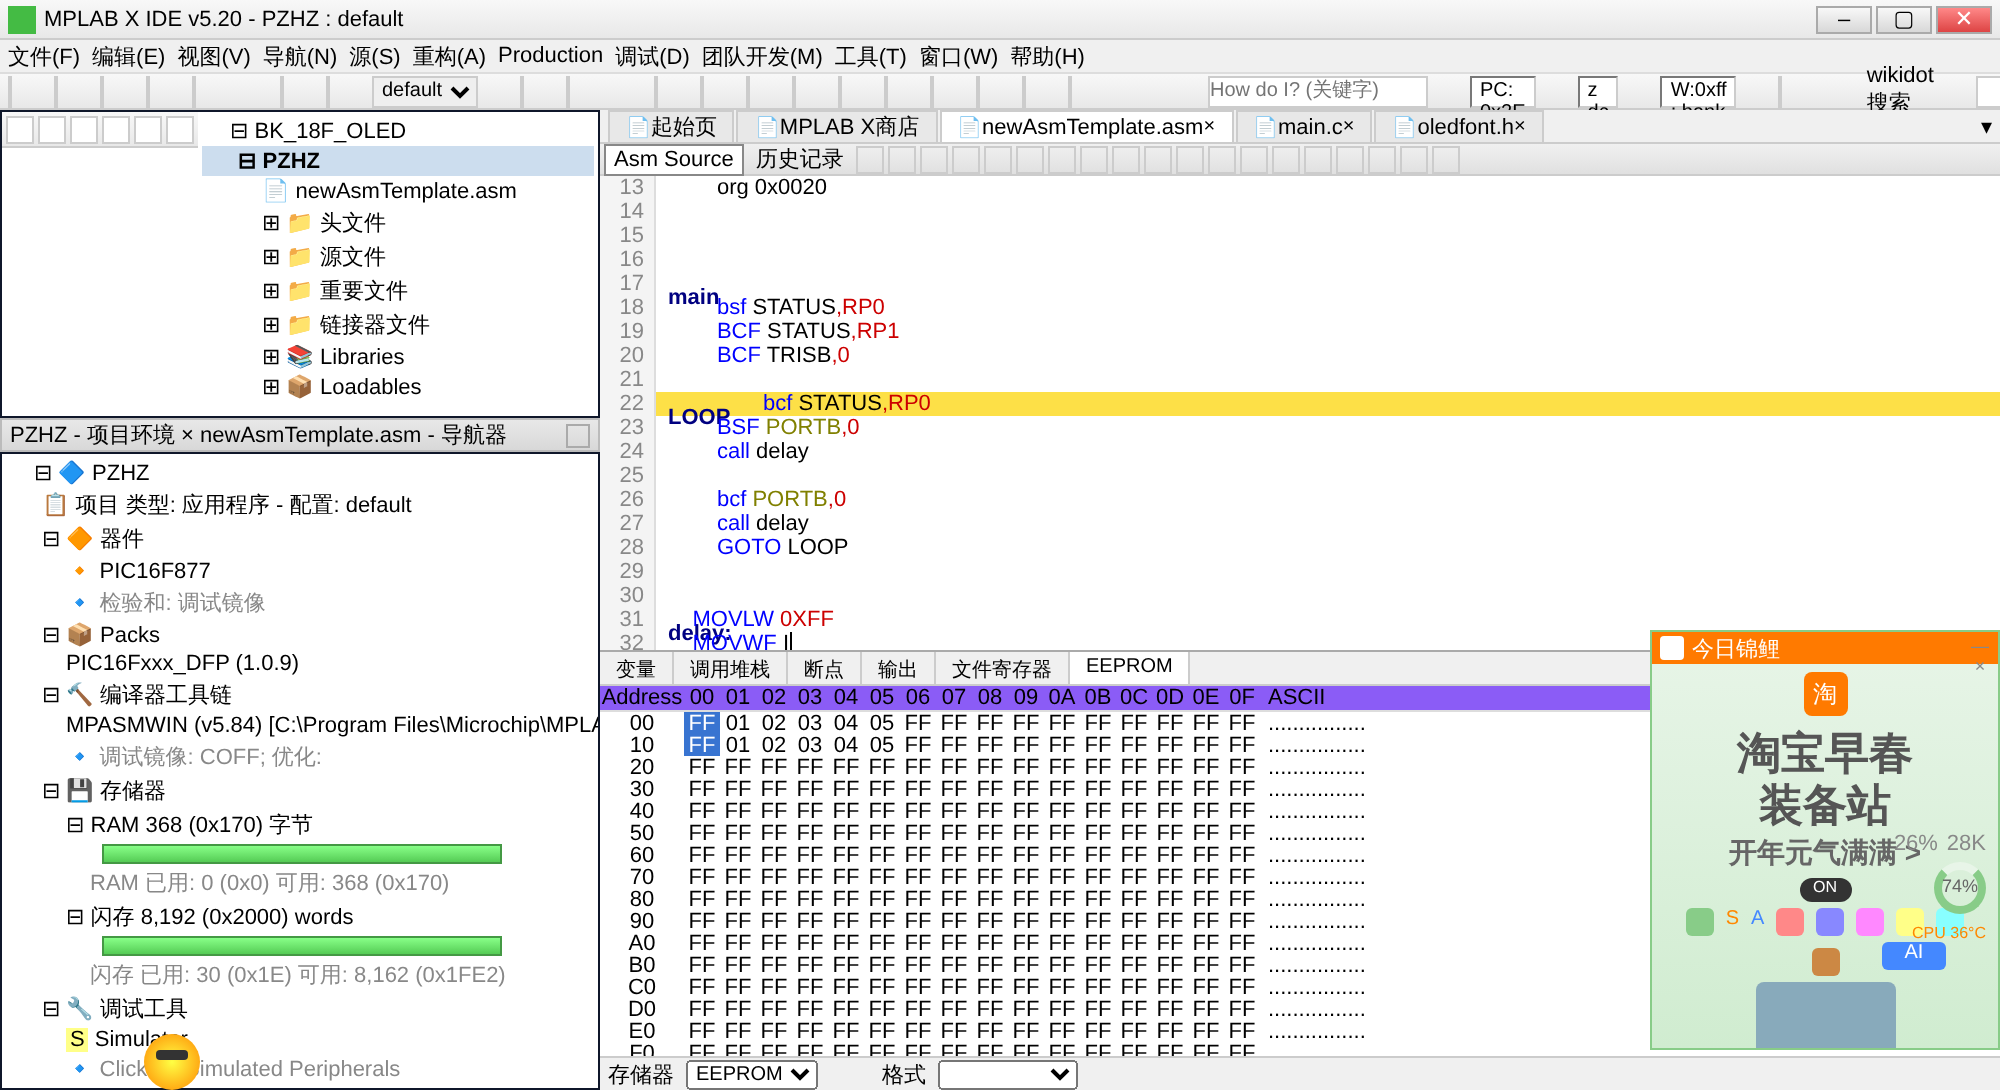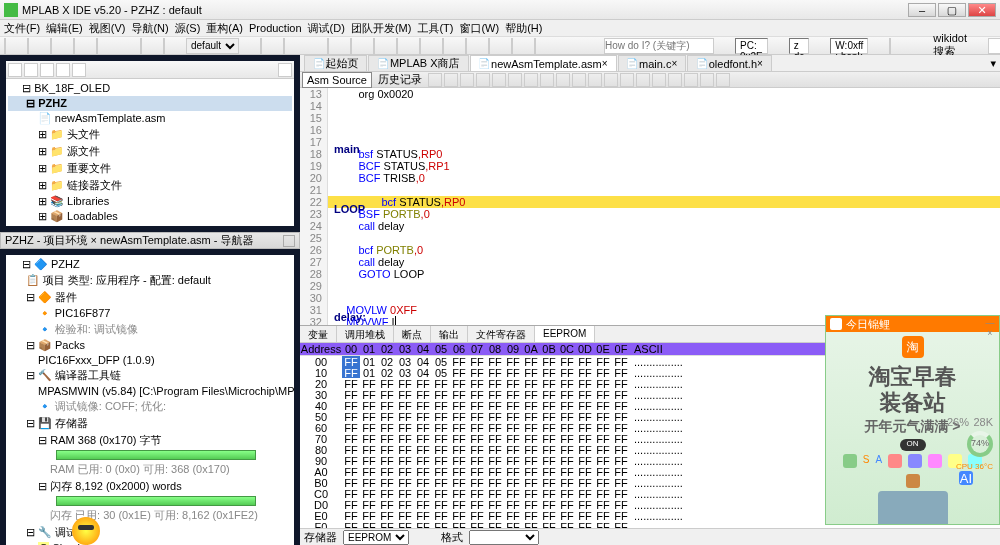--- a/index.html
+++ b/index.html
@@ -12,21 +12,21 @@
 .menubar { height:17px; background:#f0f0f0; border-bottom:1px solid #ddd; display:flex; align-items:center; padding:0 4px; gap:6px; }
 .menubar span { cursor:pointer; }
 .toolbar1 { height:18px; background:linear-gradient(#f8f8f8,#e8e8e8); border-bottom:1px solid #ccc; display:flex; align-items:center; padding:0 4px; gap:21px; }
 .tbtn { width:16px; height:16px; border:1px solid #ccc; background:#fff; display:inline-block; }
 .toolbar1 select, .toolbar1 input { height:16px; font-size:10px; border:1px solid #ccc; }
 .toolbar1 .combo { width:90px; }
 .statusbox { border:1px inset #ccc; padding:1px 4px; height:16px; background:#fff; font-size:10px; display:inline-block; }
 .main { display:flex; height:490px; }
 .leftcol { width:300px; display:flex; flex-direction:column; }
 .rightcol { flex:1; display:flex; flex-direction:column; }
-.panel { border:6px solid #0f172a; background:#fff; display:flex; flex-direction:column; }
+.panel { border:1px solid #0f172a; background:#fff; display:flex; }
 .pbtn { width:12px; height:12px; border:1px solid #aaa; }
 .tree { flex:1; overflow:auto; padding:2px; font-size:11px; }
 .tree .nd { padding:1px 0 1px 14px; white-space:nowrap; }
 .tree .i1 { padding-left:18px; } .tree .i2 { padding-left:30px; } .tree .i3 { padding-left:42px; }
 .tree .cc { color:#888; }
 .bar { height:10px; background:linear-gradient(#8f8,#5c5); border:1px solid #494; margin:1px 4px; }
 .nav-panel-title { background:linear-gradient(#e8e8e8,#d8d8d8); border:1px solid #bbb; padding:2px 4px; height:17px; display:flex; align-items:center; }
 .tooltab { height:18px; background:linear-gradient(#f8f8f8,#e8e8e8); border-bottom:1px solid #ccc; display:flex; align-items:center; padding:0 2px; gap:2px; }
 .tooltab .minibtn { width:14px; height:14px; border:1px solid #ccc; background:#fff; }
 .filetabs { height:17px; background:#f0f0f0; border-bottom:1px solid #ccc; display:flex; align-items:center; gap:1px; padding-left:4px; }
@@ -681,19 +681,19 @@
     <span class="pi" style="background:#f8f"></span>
     <span class="pi" style="background:#ff8"></span>
     <span class="pi" style="background:#8ff"></span>
     <span class="pi" style="background:#c84"></span>
   </div>
   <div class="promo-img"></div>
   <div class="donut"></div>
   <div class="donut-lbl">74%</div>
   <div class="cpu">CPU 36°C</div>
   <div style="position:absolute;right:6px;top:100px;font-size:8px;color:#888"><span>26%</span>&nbsp;&nbsp;<span>28K</span></div>
-  <div style="position:absolute;right:26px;top:155px;width:14px;height:14px;background:#48f;border-radius:3px;color:#fff;text-align:center;font-size:13px">AI</div>
+  <div style="position:absolute;right:26px;top:155px;width:32px;height:14px;background:#48f;border-radius:3px;color:#fff;text-align:center;font-size:10px">AI</div>
 
 </div>
 
 <div style="position:absolute;left:72px;bottom:0;width:28px;height:28px;background:radial-gradient(#ff4,#f80);border-radius:50%">
   <div style="position:absolute;top:8px;left:6px;width:16px;height:5px;background:#333;border-radius:2px"></div>
 </div>
 
 </body></html>

